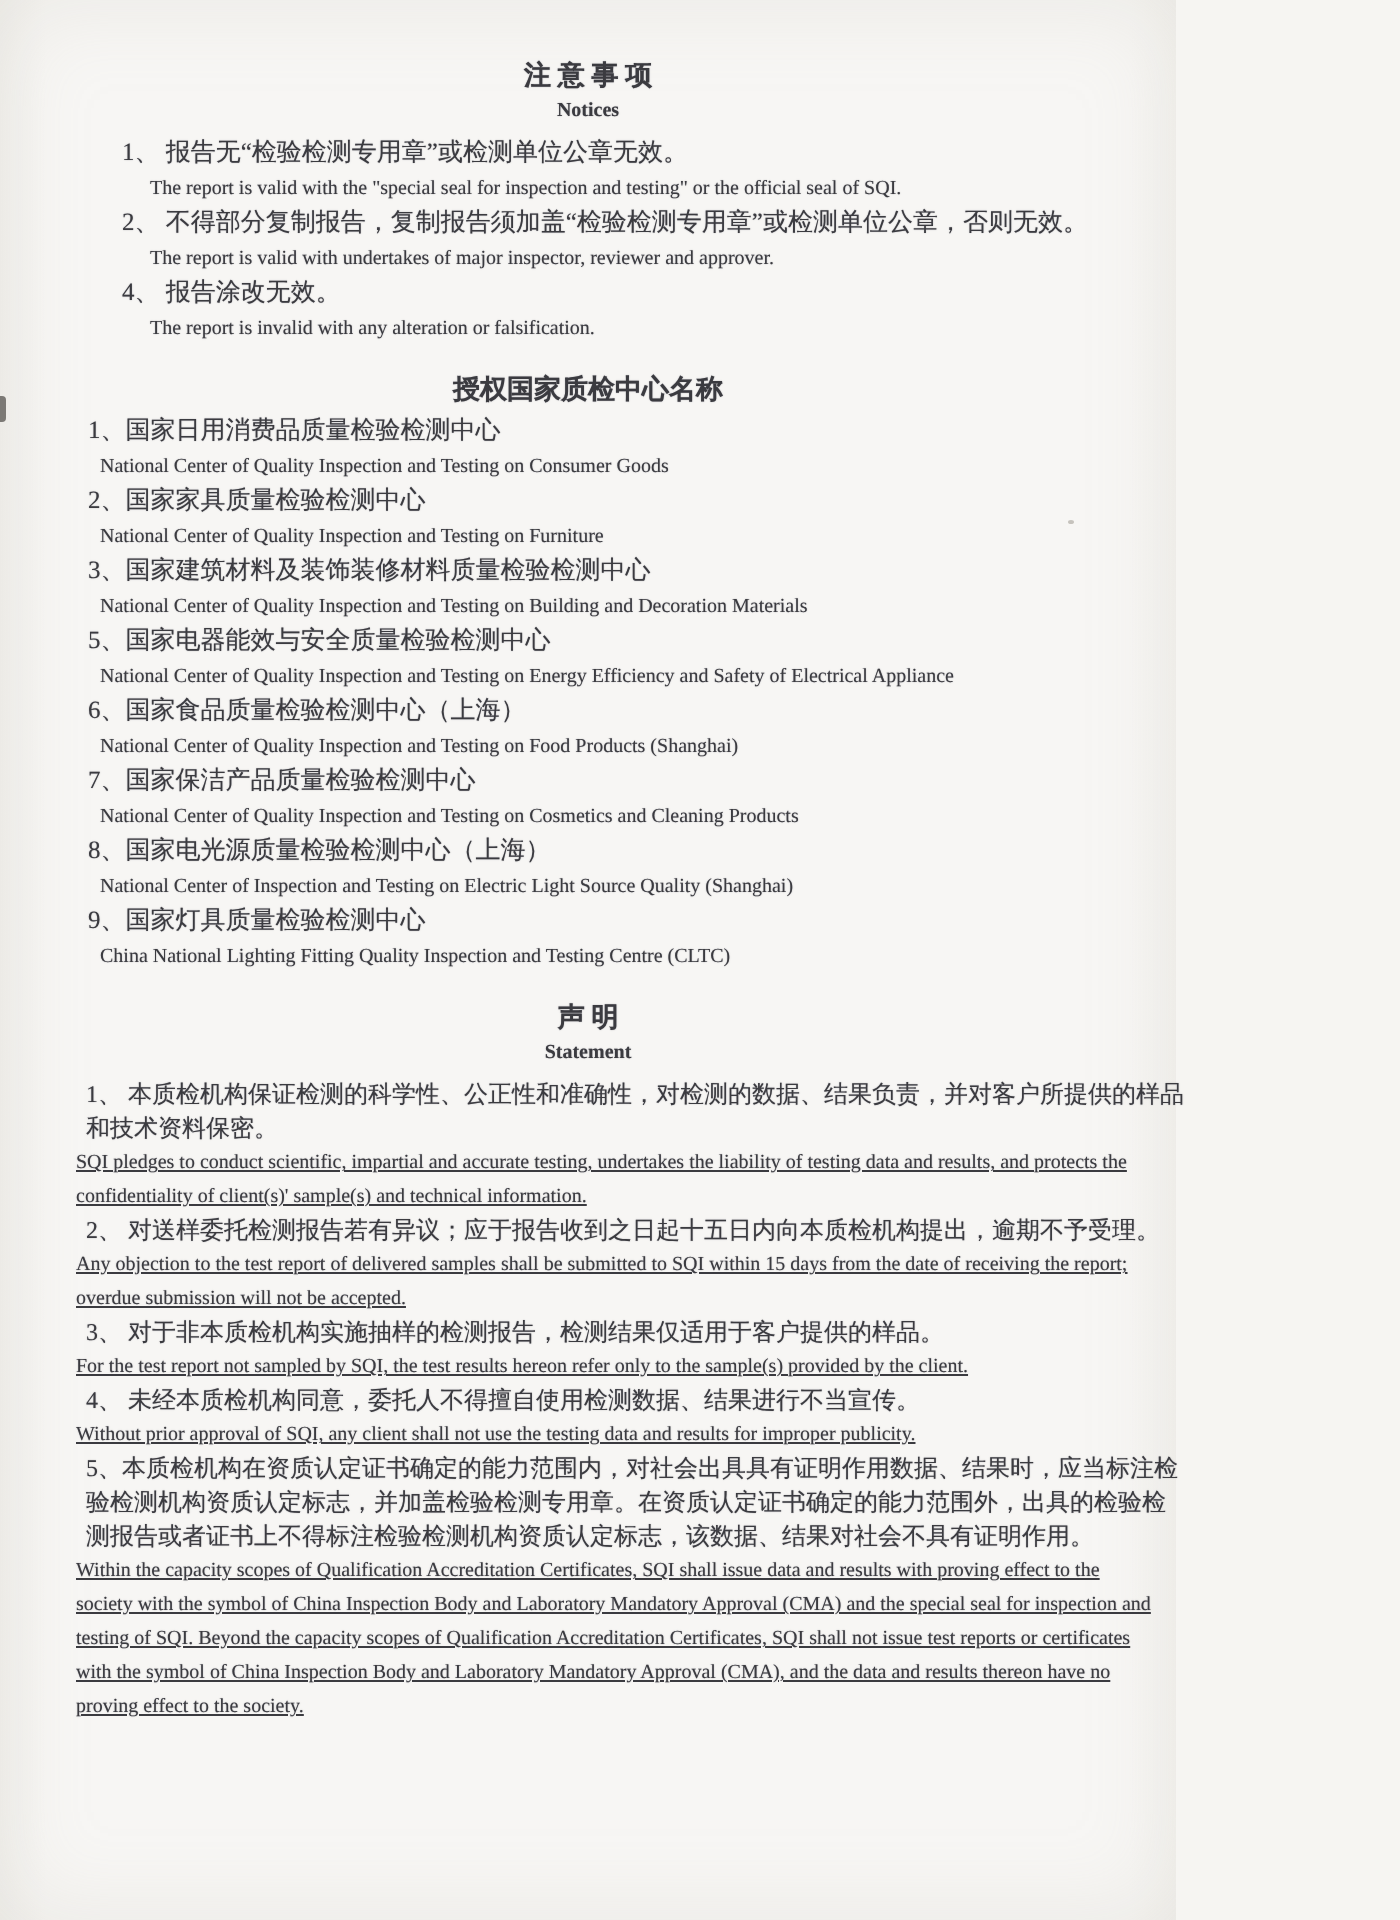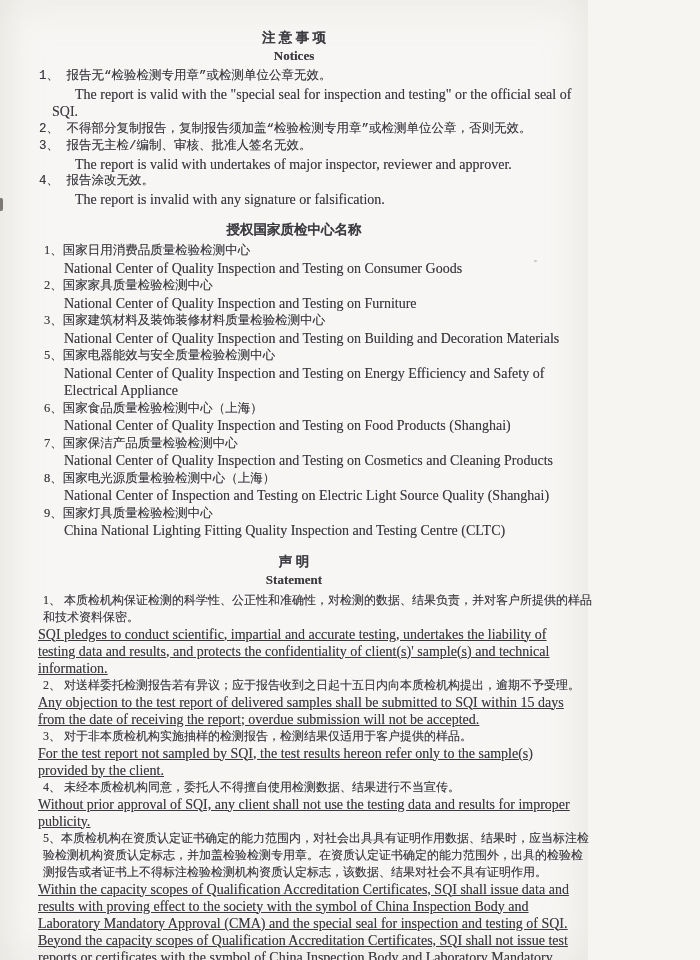--- a/index.html
+++ b/index.html
@@ -27,37 +27,37 @@
   section.sec { margin: 0; }
   .sec + .sec { margin-top: 12px; }
 
   .t-zh, .t-en {
     margin: 0 28px 0 0;
     text-align: center;
     font-weight: bold;
     line-height: 19px;
   }
   .t-zh { font-size: 13.5px; }
-  .t-en { font-size: 13px; line-height: 18px; }
+  .t-en { font-size: 10px; line-height: 18px; }
 
   .items { margin-top: 3px; }
   .item p {
     margin: 0;
     line-height: 17.5px;
   }
   p.zh { font-size: 12.5px; }
-  p.en { font-size: 14px; }
+  p.en { font-size: 10px; }
 
   
-  .sec-notices p.zh { margin-left: 1px; font-family: Liberation Mono, monospace; }
+  .sec-notices p.zh { margin-left: 23px; }
   .sec-notices p.en { margin-left: 14px; text-indent: 23px; }
 
   
   .sec-centers p.zh { margin-left: 6px; }
-  .sec-centers p.en { margin-left: 26px; }
+  .sec-centers p.en { margin-left: 12px; }
 
   
   .sec-statement .item p { line-height: 17px; }
   .sec-statement p.zh { margin-left: 5px; margin-right: -14px; font-size: 12px; }
   .sec-statement p.en { margin-left: 0; text-decoration: underline; }
 
   .smudge {
     position: absolute;
     left: 0;
     top: 198px;
@@ -90,27 +90,26 @@
         <div class="item">
           <p class="zh">1、 报告无“检验检测专用章”或检测单位公章无效。</p>
           <p class="en">The report is valid with the "special seal for inspection and testing" or the official seal of SQI.</p>
         </div>
 
         <div class="item">
           <p class="zh">2、 不得部分复制报告，复制报告须加盖“检验检测专用章”或检测单位公章，否则无效。</p>
         </div>
 
         <div class="item">
-          <p class="zh">3、 报告无主检/编制、审核、批准人签名无效。</p>
           <p class="en">The report is valid with undertakes of major inspector, reviewer and approver.</p>
         </div>
 
         <div class="item">
           <p class="zh">4、 报告涂改无效。</p>
-          <p class="en">The report is invalid with any signature or falsification.</p>
+          <p class="en">The report is invalid with any alteration or falsification.</p>
         </div>
       </div>
   </section>
 
   <section class="sec sec-centers">
     <h2 class="t-zh">授权国家质检中心名称</h2>
     <div class="items">
 
         <div class="item">
           <p class="zh">1、国家日用消费品质量检验检测中心</p>

